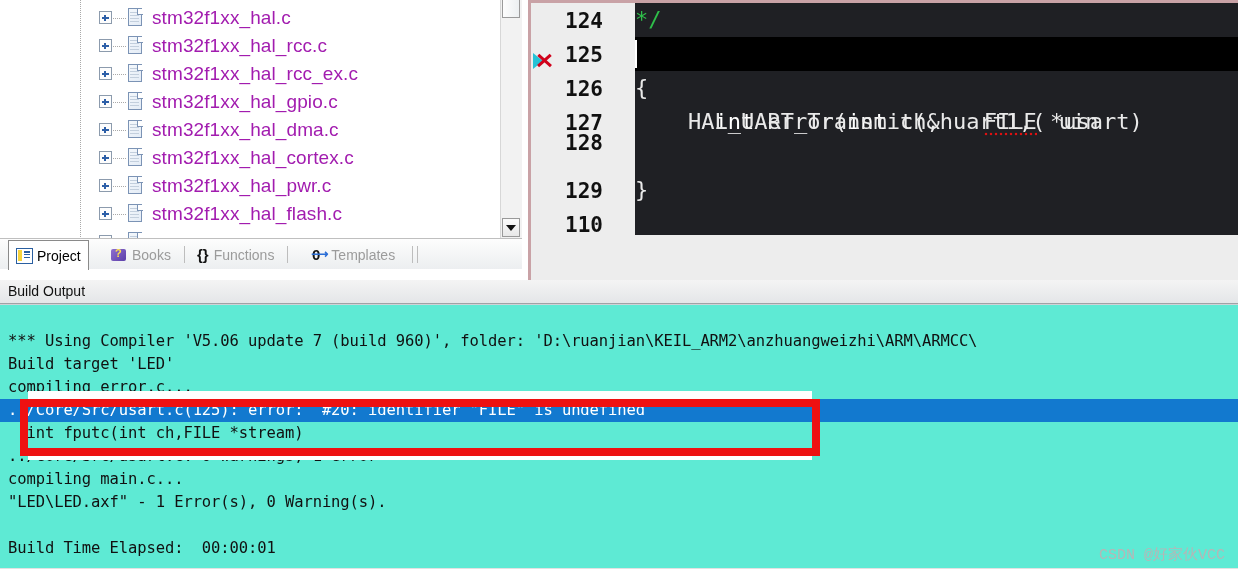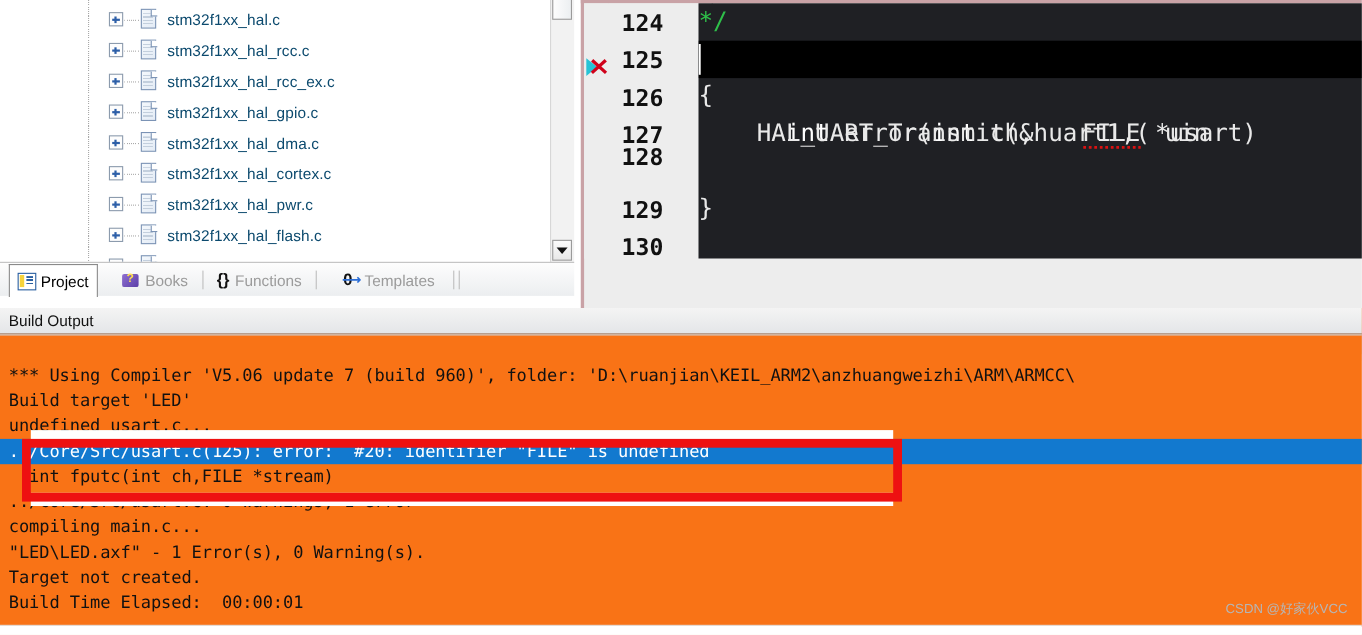--- a/index.html
+++ b/index.html
@@ -49,21 +49,21 @@
     position:absolute;right:1px;top:1px;width:5px;height:5px;
     background:#ffffff;border-left:1px solid #7b93b5;border-bottom:1px solid #7b93b5;
   }
   .file-icon .lines{
     position:absolute;left:2px;top:4px;width:9px;height:11px;
     background:repeating-linear-gradient(to bottom,#c3cfdd 0 1px,transparent 1px 3px);
   }
   .tree-label{
     position:absolute;left:152px;top:0;height:28px;line-height:28px;
     font-family:"Liberation Sans", sans-serif;
-    font-size:14px;color:#0c4a6e;letter-spacing:0.1px;
+    font-size:19px;color:#a21caf;letter-spacing:0.1px;
   }
 
   
   #proj-vscroll{
     left:500px;top:0;width:21px;height:238px;
     background:#f2f2f2;border-left:1px solid #d7d7d7;
   }
   #proj-vscroll .thumb{
     position:absolute;left:1px;top:-18px;width:18px;height:36px;
     background:linear-gradient(to right,#fdfdfd,#eceff1);
@@ -180,21 +180,21 @@
     position:absolute;left:0;bottom:6px;right:0;height:25px;
     background:#cfcfcf;border-top:1px solid #d9d9d9;
   }
   #ed-hscroll .larrow{
     position:absolute;left:0;top:0;width:24px;height:25px;background:#f0f0f0;
     display:flex;align-items:center;justify-content:center;font-size:15px;color:#333;
     font-family:"Liberation Sans",sans-serif;
   }
 
   
-  #build-pane{left:0;top:280px;width:1238px;height:290px;background:#f97316;}
+  #build-pane{left:0;top:280px;width:1238px;height:290px;background:#5eead4;}
   #build-header{
     position:absolute;left:0;top:0;width:1238px;height:23px;
     background:linear-gradient(to bottom,#f4f4f4,#e4e6e8);
     border-bottom:1px solid #9fa2a6;
   }
   #build-header span{
     position:absolute;left:8px;top:3px;font-size:14px;color:#111;
     font-family:"Liberation Sans",sans-serif;
   }
   #build-rule{position:absolute;left:0;top:24px;width:1238px;height:1px;background:#cfd2d6;}
@@ -214,21 +214,21 @@
     border:8px solid #ee1111;box-sizing:border-box;background:transparent;
     z-index:30;
   }
   .mask-white{
     position:absolute;background:#fff;z-index:20;
   }
 
   
   #watermark{
     left:0;top:545px;width:1225px;text-align:right;
-    font-family:Liberation Sans, sans-serif;font-size:12px;color:#b6b6b6;
+    font-family:Liberation Mono, monospace;font-size:15px;color:#b6b6b6;
   }
   #bottom-rule{left:0;top:568px;width:1238px;height:1px;background:#e2e2e2;}
   #bottom-strip{left:0;top:569px;width:1238px;height:8px;background:#fff;}
 </style>
 </head>
 <body>
 
 <div class="abs" id="project-pane">
   <div class="tree-guide"></div>
 
@@ -364,21 +364,21 @@
     </div>
   </div>
 
   <div id="gutter">
     <div class="lnum" style="top:6px;">124</div>
     <div class="lnum" style="top:40px;">125</div>
     <div class="lnum" style="top:74px;">126</div>
     <div class="lnum" style="top:108px;">127</div>
     <div class="lnum" style="top:128px;">128</div>
     <div class="lnum" style="top:176px;">129</div>
-    <div class="lnum" style="top:210px;">130</div>
+    <div class="lnum" style="top:210px;">110</div>
 
     <div class="foldline" style="top:0px;height:14px;"></div>
     <div class="foldmark" style="top:8px;border:none;background:transparent;">
       <span style="position:absolute;left:0;top:0;width:1px;height:7px;background:#8d8d8d;"></span>
       <span style="position:absolute;left:0;top:6px;width:6px;height:1px;background:#8d8d8d;"></span>
     </div>
     <div class="foldmark" style="top:79px;"></div>
     <div class="foldline" style="top:92px;height:128px;"></div>
   </div>
 
@@ -403,27 +403,26 @@
 
 <div class="abs" id="build-pane">
   <div id="build-header">
     <span>Build Output</span>
   </div>
   <div id="build-rule"></div>
 
   <div id="build-body">
     <div class="bline" style="top:23px;">*** Using Compiler 'V5.06 update 7 (build 960)', folder: 'D:\ruanjian\KEIL_ARM2\anzhuangweizhi\ARM\ARMCC\</div>
     <div class="bline" style="top:46px;">Build target 'LED'</div>
-    <div class="bline" style="top:69px;">undefined usart.c...</div>
+    <div class="bline" style="top:69px;">compiling error.c...</div>
     <div class="bline sel" style="top:92px;">../Core/Src/usart.c(125): error:  #20: identifier "FILE" is undefined</div>
     <div class="bline" style="top:115px;">  int fputc(int ch,FILE *stream)</div>
     <div class="bline" style="top:138px;">../Core/Src/usart.c: 0 warnings, 1 error</div>
     <div class="bline" style="top:161px;">compiling main.c...</div>
     <div class="bline" style="top:184px;">"LED\LED.axf" - 1 Error(s), 0 Warning(s).</div>
-    <div class="bline" style="top:207px;">Target not created.</div>
     <div class="bline" style="top:230px;">Build Time Elapsed:  00:00:01</div>
   </div>
 </div>
 
 <div class="mask-white abs" style="left:28px;top:391px;width:784px;height:11px;"></div>
 <div class="mask-white abs" style="left:28px;top:448px;width:784px;height:12px;"></div>
 
 <div class="abs" id="redbox"></div>
 
 <div class="abs" id="watermark">CSDN @好家伙VCC</div>

